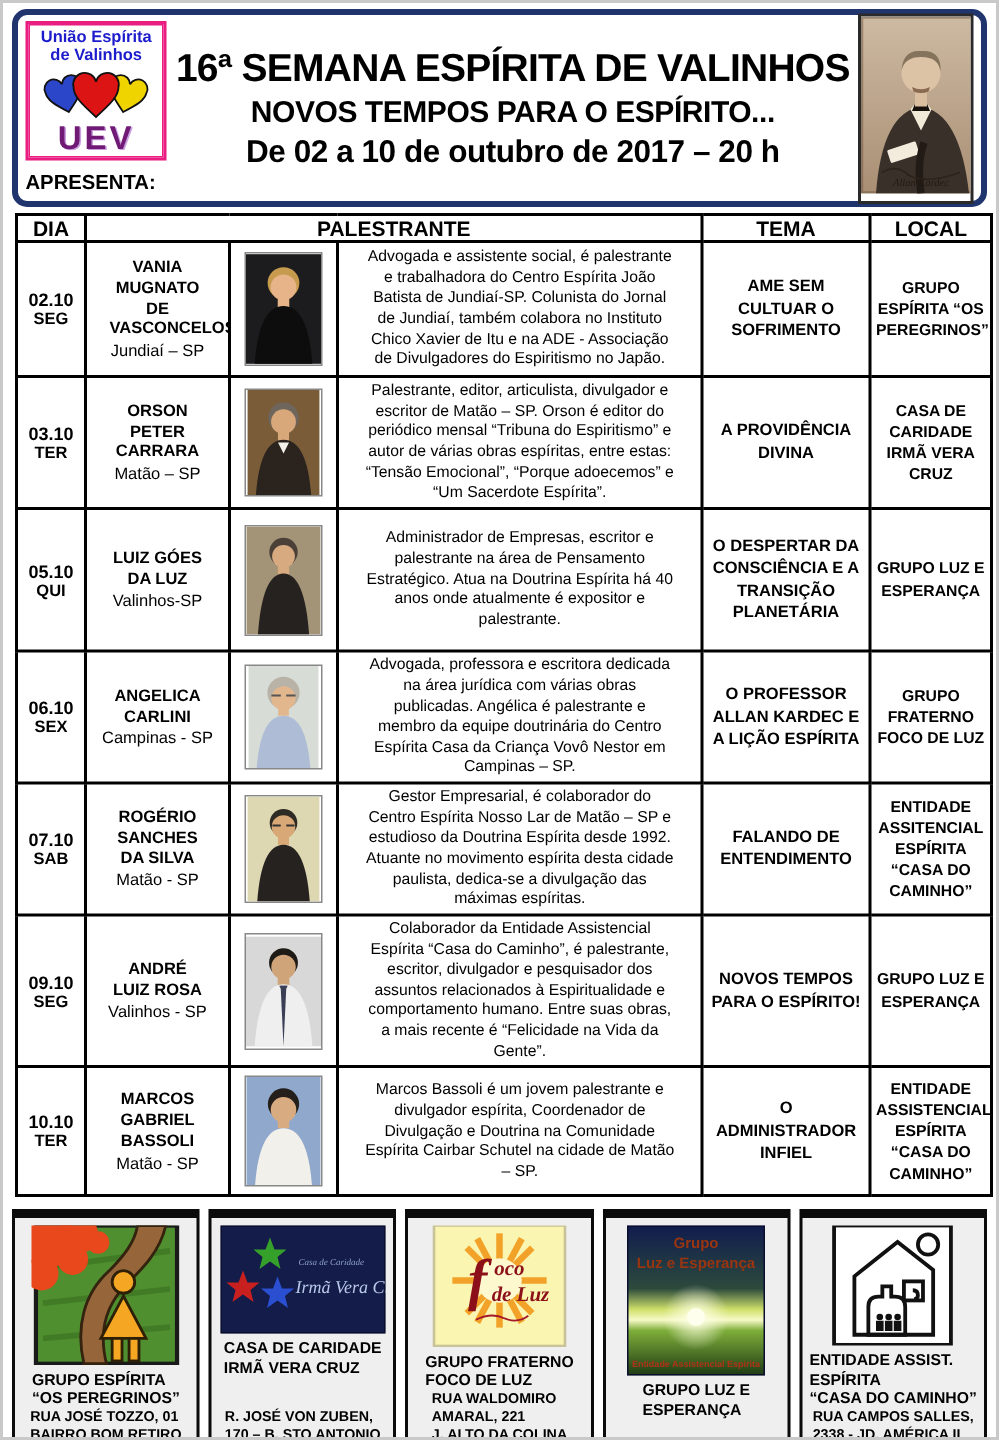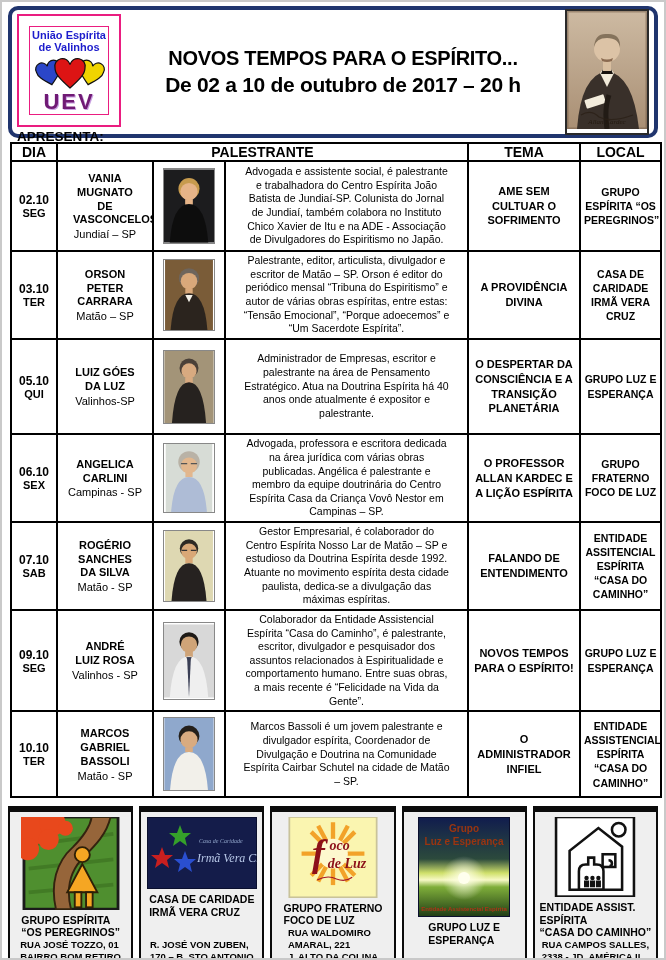--- a/index.html
+++ b/index.html
@@ -3,21 +3,21 @@
 <meta charset="utf-8">
 <style>
   * { margin:0; padding:0; box-sizing:border-box; }
   body { background:#fff; font-family:"Liberation Sans", sans-serif; color:#000; }
   .page { width:666px; height:960px; background:#fff; border:2px solid #c9c9c9; overflow:hidden; }
 
   
   .header { margin:4px 6px 0; height:132px; border:4px solid #20356e; border-radius:10px;
             display:flex; align-items:stretch; padding:4px 5px; gap:6px; background:#fff; }
   .header-left { width:104px; display:flex; flex-direction:column; justify-content:space-between; }
-  .uev-box { border:2px solid #ea1d80; padding:10px; }
+  .uev-box { border:2px solid #ea1d80; padding:0; }
   .uev-inner { border:1px solid #ea1d80; text-align:center; padding:3px 1px 1px; }
   .uev-org { color:#1c1ccc; font-weight:bold; font-size:11px; line-height:1.05; }
   .uev-hearts { display:block; margin:2px auto 0; }
   .uev-acronym { color:#701a75; font-weight:bold; font-size:22px; letter-spacing:2px; line-height:1;
                  text-shadow:1px 1px 0 #c9a0e0; }
   .presents { font-weight:bold; font-size:13.5px; padding:2px 0 1px; }
   .header-center { flex:1; display:flex; flex-direction:column; justify-content:center; text-align:center; gap:3px; }
   .title-main { font-size:26px; font-weight:bold; letter-spacing:-0.5px; white-space:nowrap; }
   .title-sub  { font-size:20px; font-weight:bold; letter-spacing:-0.3px; }
   .title-date { font-size:21px; font-weight:bold; letter-spacing:-0.3px; }
@@ -67,20 +67,21 @@
               <path d="M39 33 C 29 24 24 19 24 13 A 7 7 0 0 1 39 9.5 A 7 7 0 0 1 54 13 C 54 19 49 24 39 33 Z" fill="#dd1414"></path>
             </g>
           </svg>
           <div class="uev-acronym">UEV</div>
         </div>
       </div>
       <div class="presents">APRESENTA:</div>
     </div>
 
     <div class="header-center">
+      <div class="title-main">16ª SEMANA ESPÍRITA DE VALINHOS</div>
       <div class="title-sub">NOVOS TEMPOS PARA O ESPÍRITO...</div>
       <div class="title-date">De 02 a 10 de outubro de 2017 – 20 h</div>
     </div>
 
     <div class="portrait-frame">
       <svg width="80" height="118" viewBox="0 0 80 118">
         <defs>
           <linearGradient id="sep" x1="0" y1="0" x2="0" y2="1">
             <stop offset="0" stop-color="#cdbaa2"></stop>
               <stop offset="1" stop-color="#a98f74"></stop>

